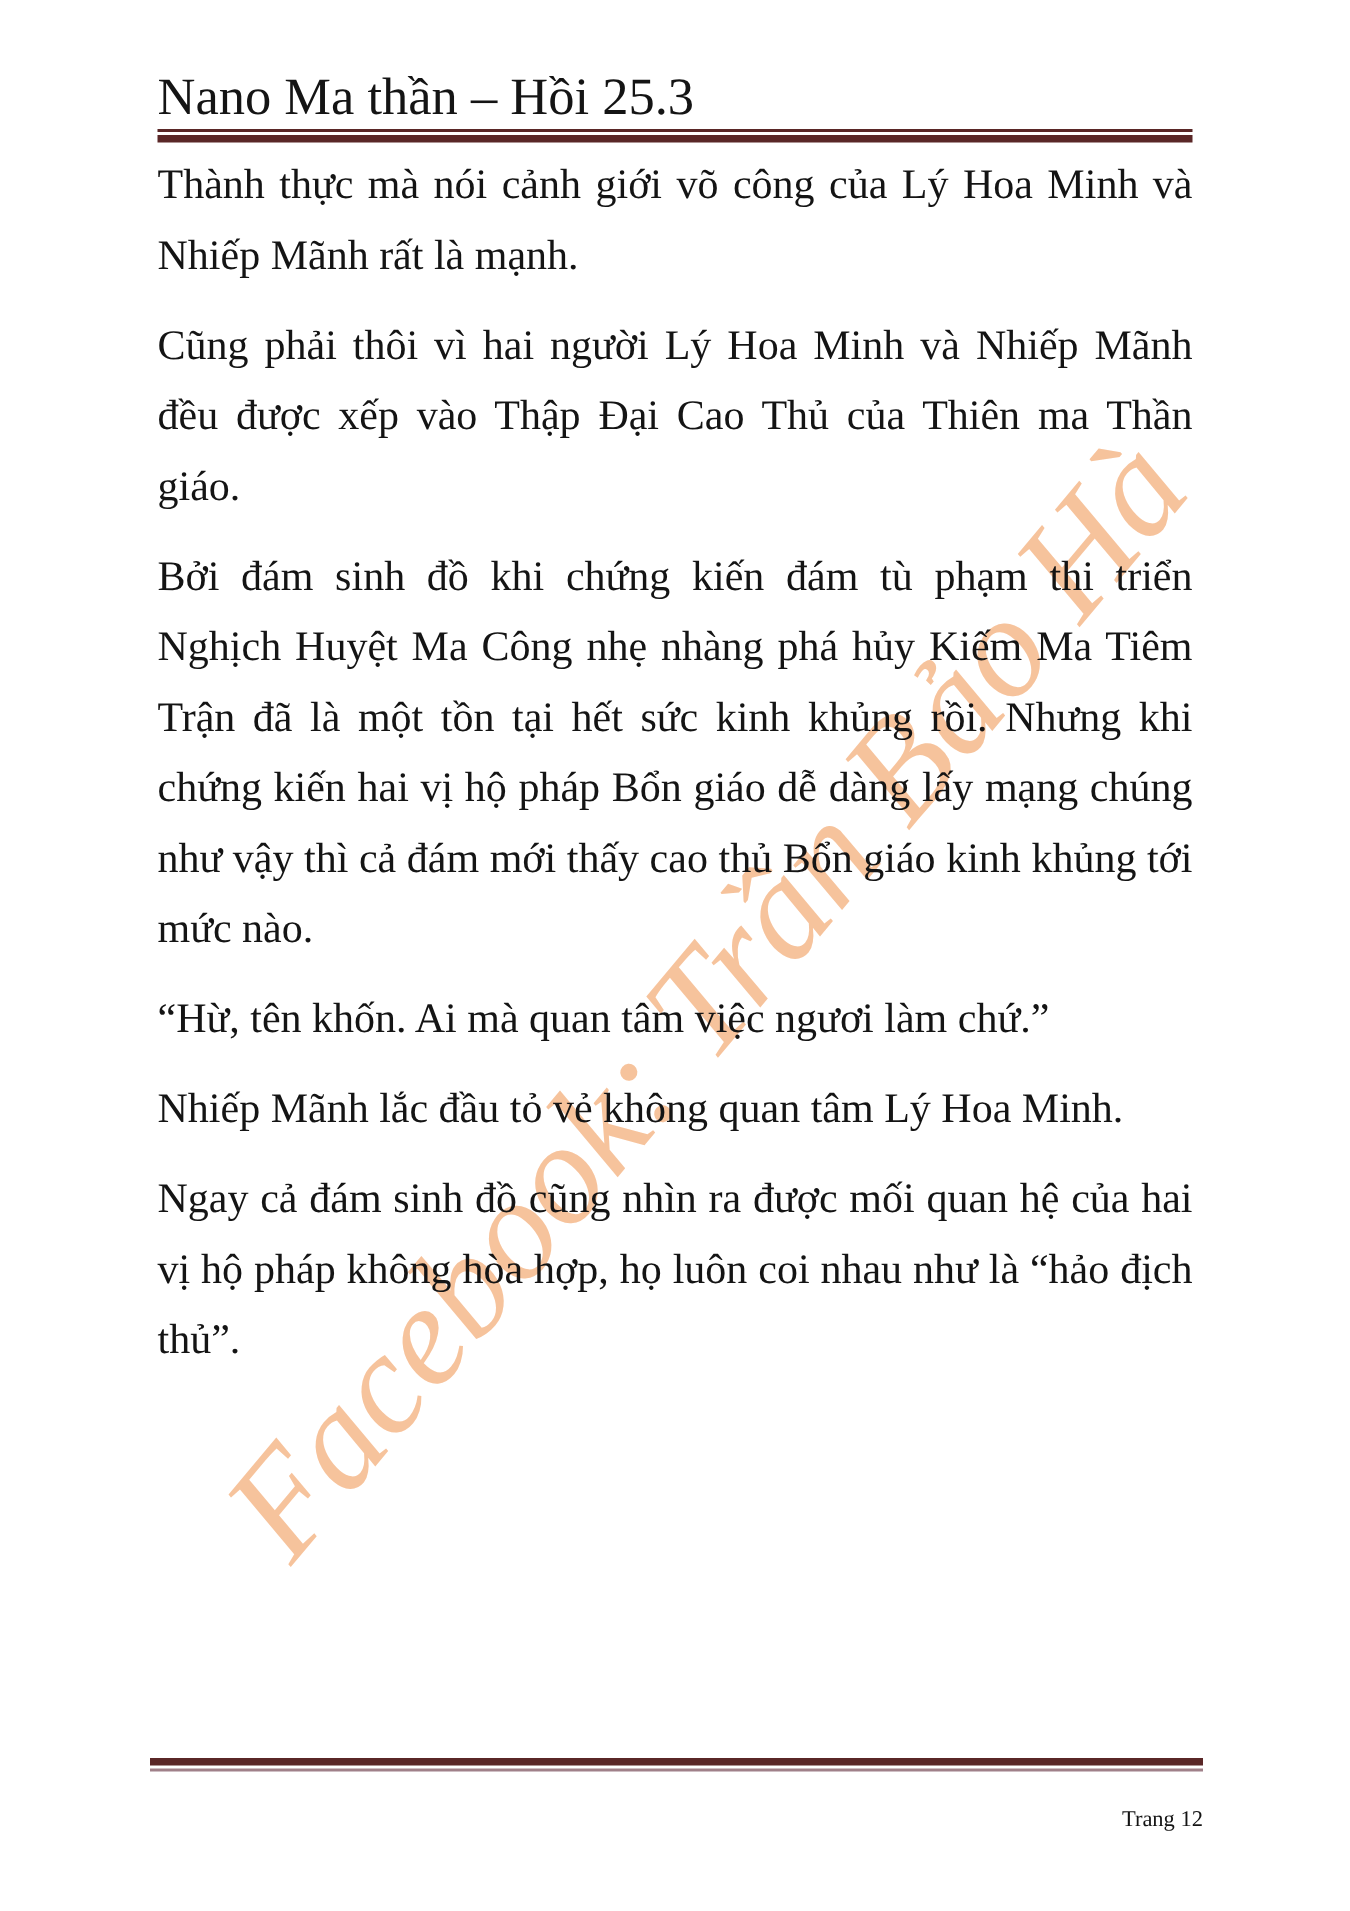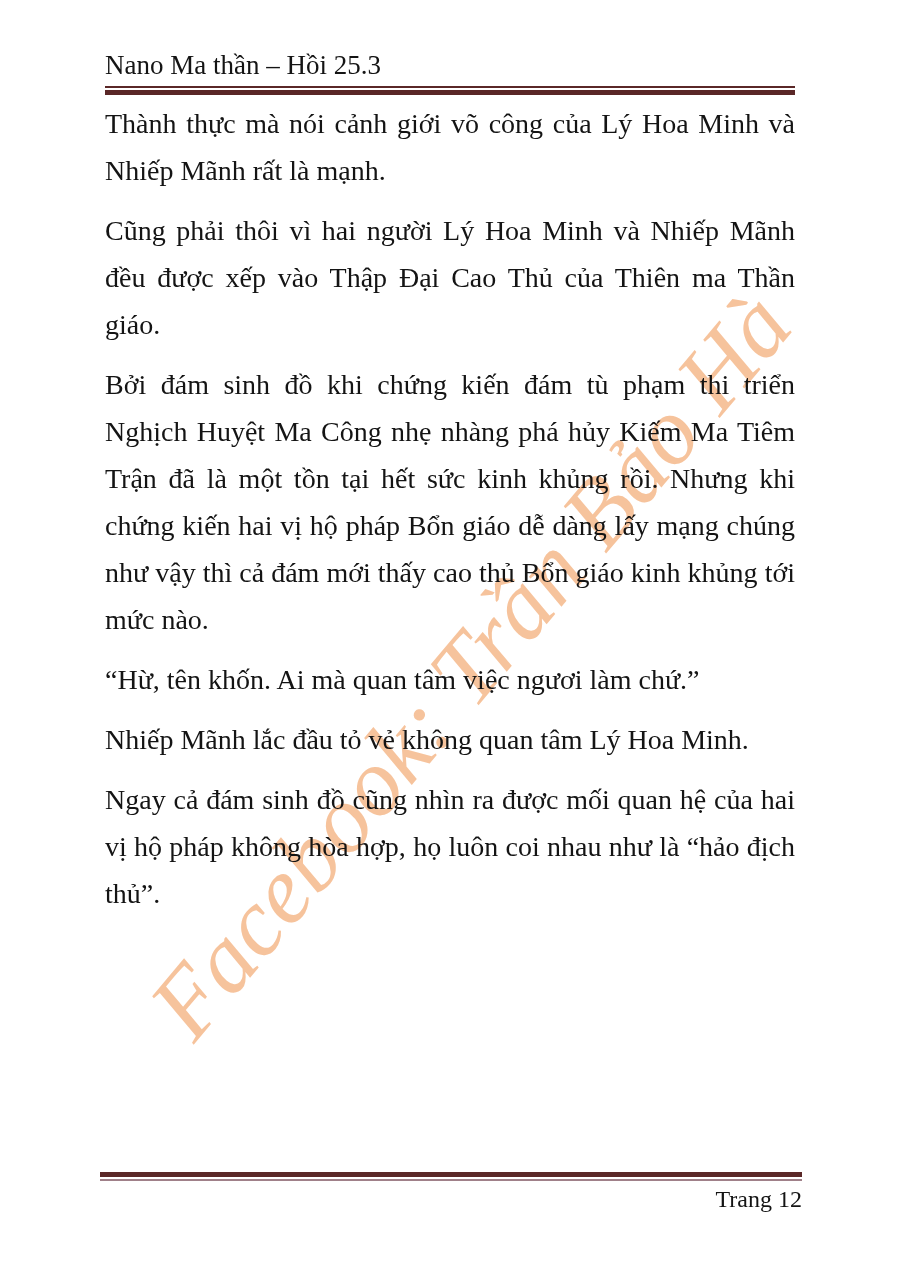--- a/index.html
+++ b/index.html
@@ -40,21 +40,21 @@
     position: absolute;
     left: 105px;
     right: 105px;
     top: 48px;
     z-index: 2;
   }
   .header-row {
     display: flex;
     justify-content: space-between;
     align-items: baseline;
-    font-size: 27px;
+    font-size: 35px;
     line-height: 34px;
   }
   .rule { margin-top: 4px; }
   .rule .line-thin  { height: 2px; background: var(--rule-dark, #5a2727); }
   .rule .line-gap   { height: 2px; background: transparent; }
   .rule .line-thick { height: 5px; background: var(--rule-dark, #5a2727); }
   .rule .line-light { height: 2px; background: var(--rule-light, #a08089); }
 
   
   .body-text {
@@ -75,23 +75,23 @@
   
   .footer {
     position: absolute;
     left: 100px;
     right: 98px;
     top: 1168px;
     z-index: 2;
   }
   .page-number {
     text-align: right;
-    font-size: 24px;
+    font-size: 15px;
     line-height: 30px;
-    margin-top: 3px;
+    margin-top: 17px;
   }
 </style>
 </head>
 <body>
 
 <div class="page">
 
   <div class="watermark">Facebook: Trần Bảo Hà</div>
 
   <div class="header">

